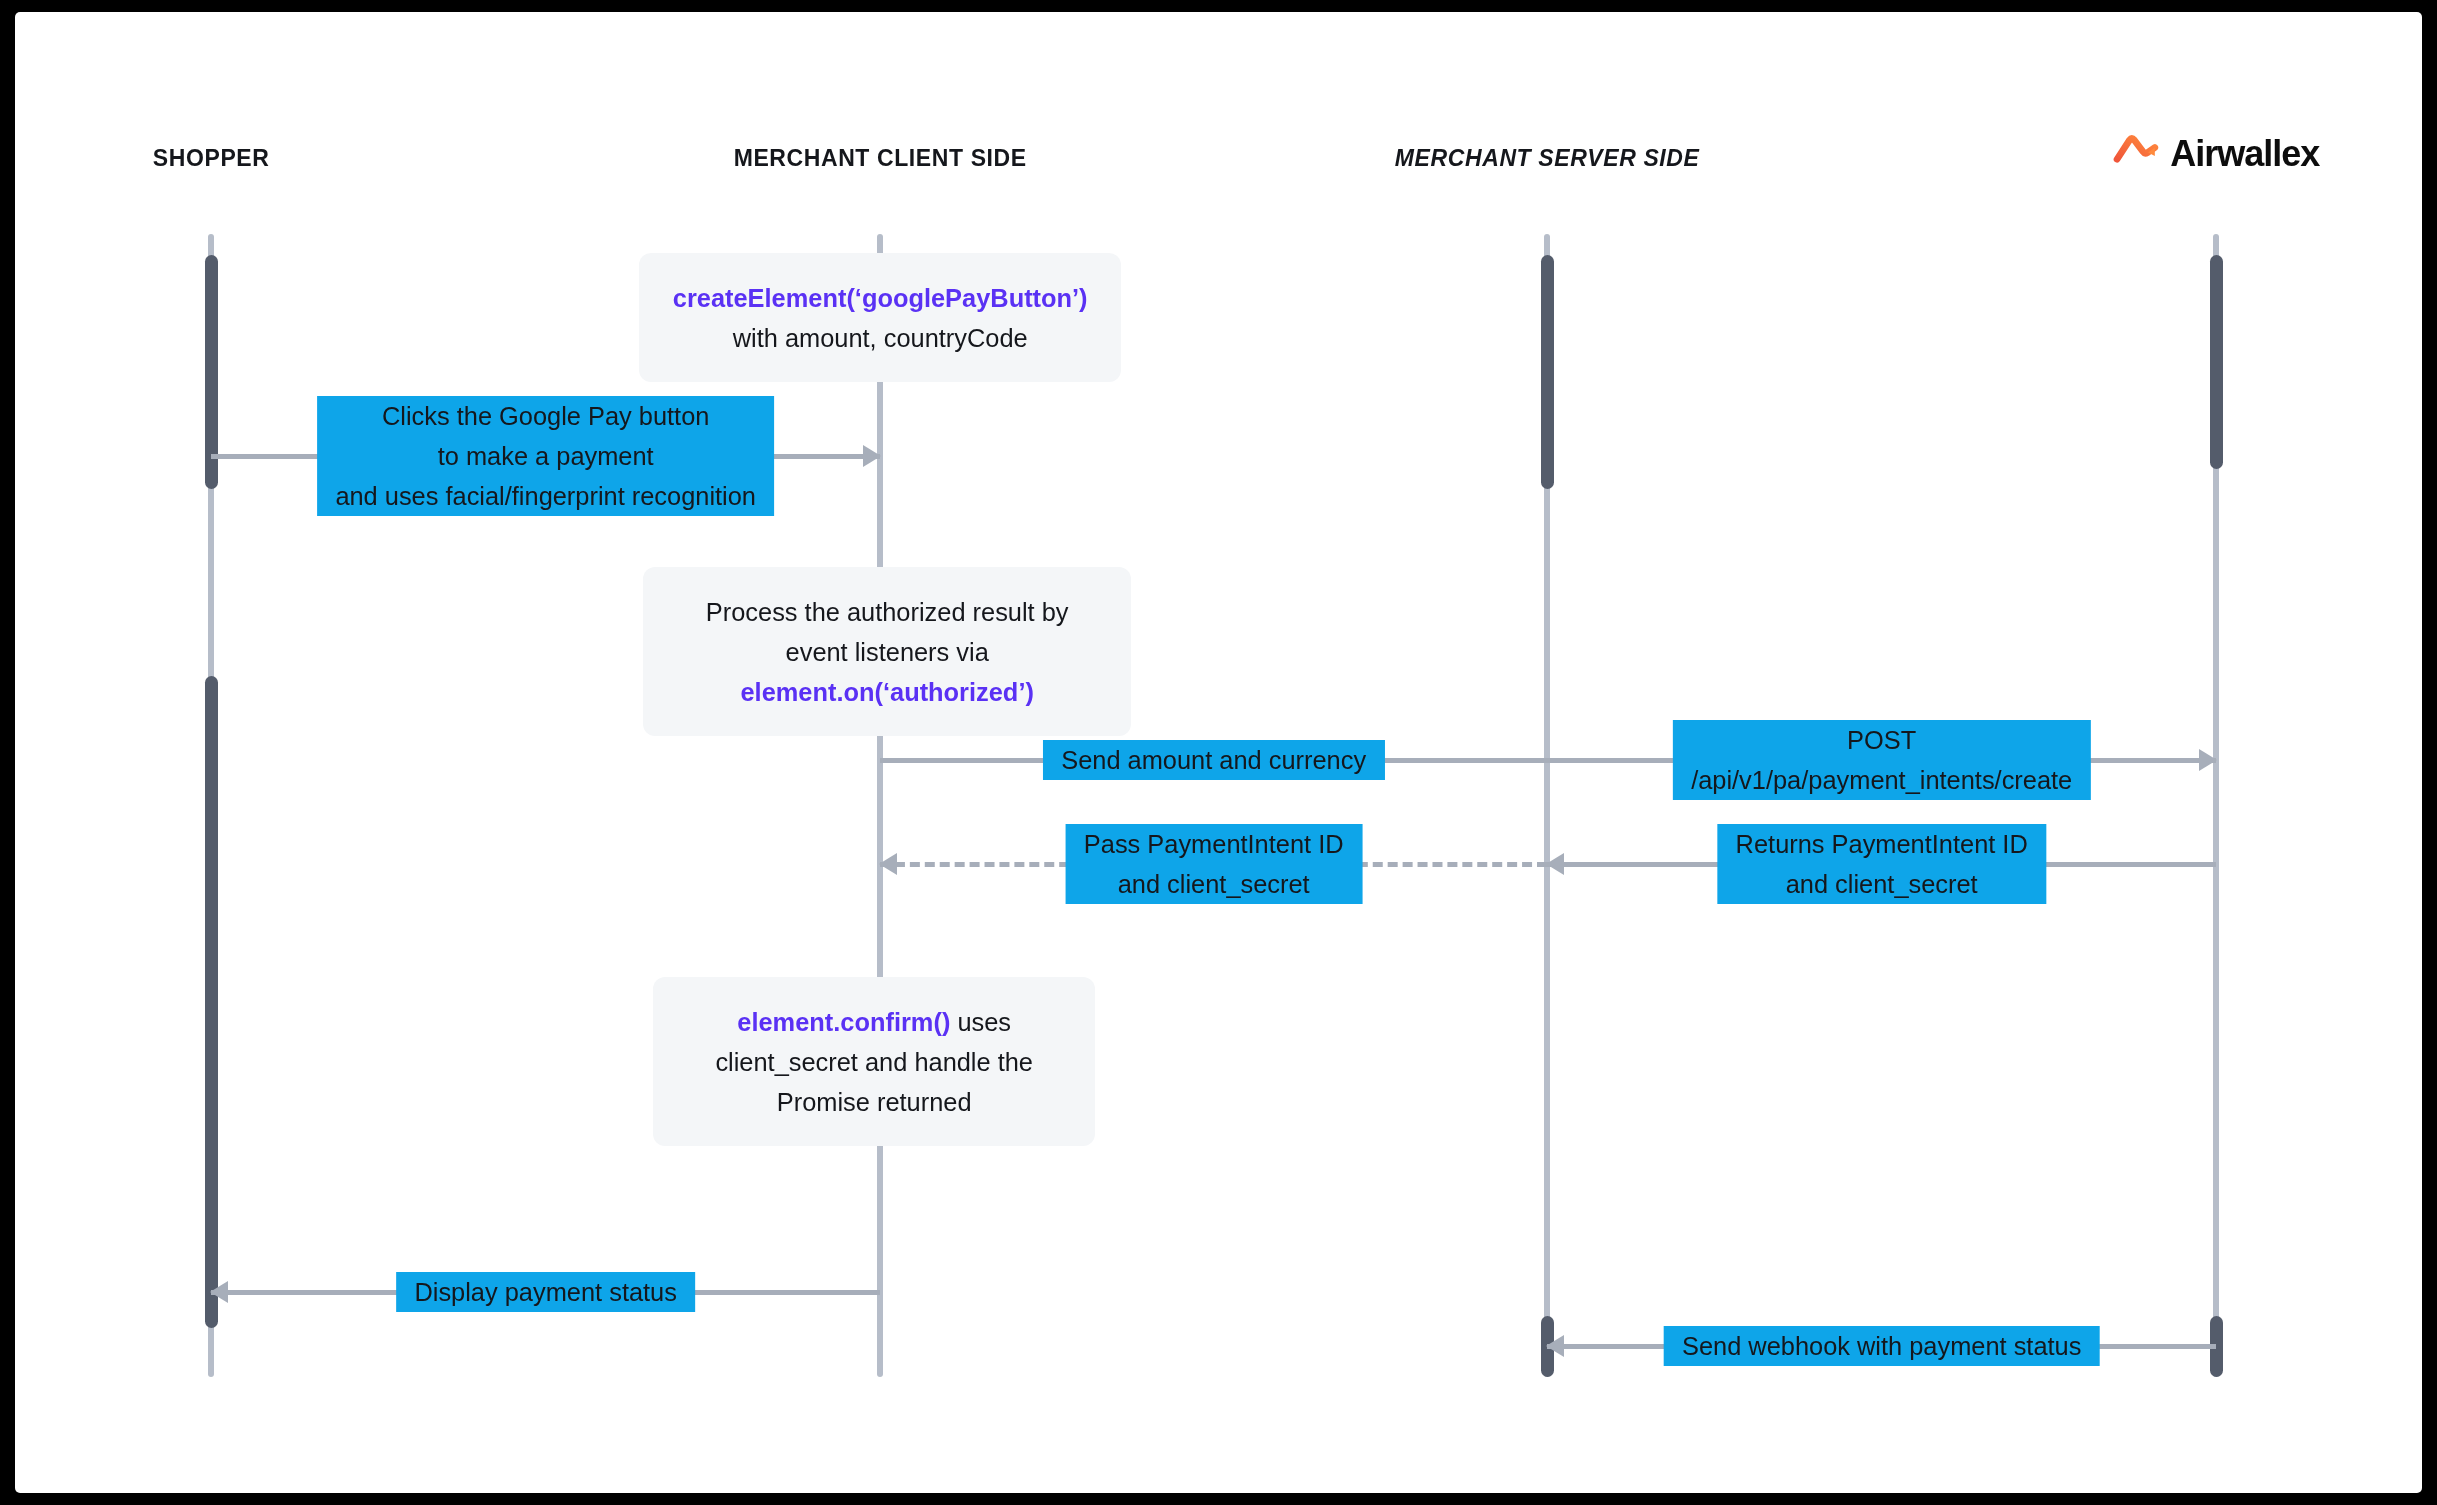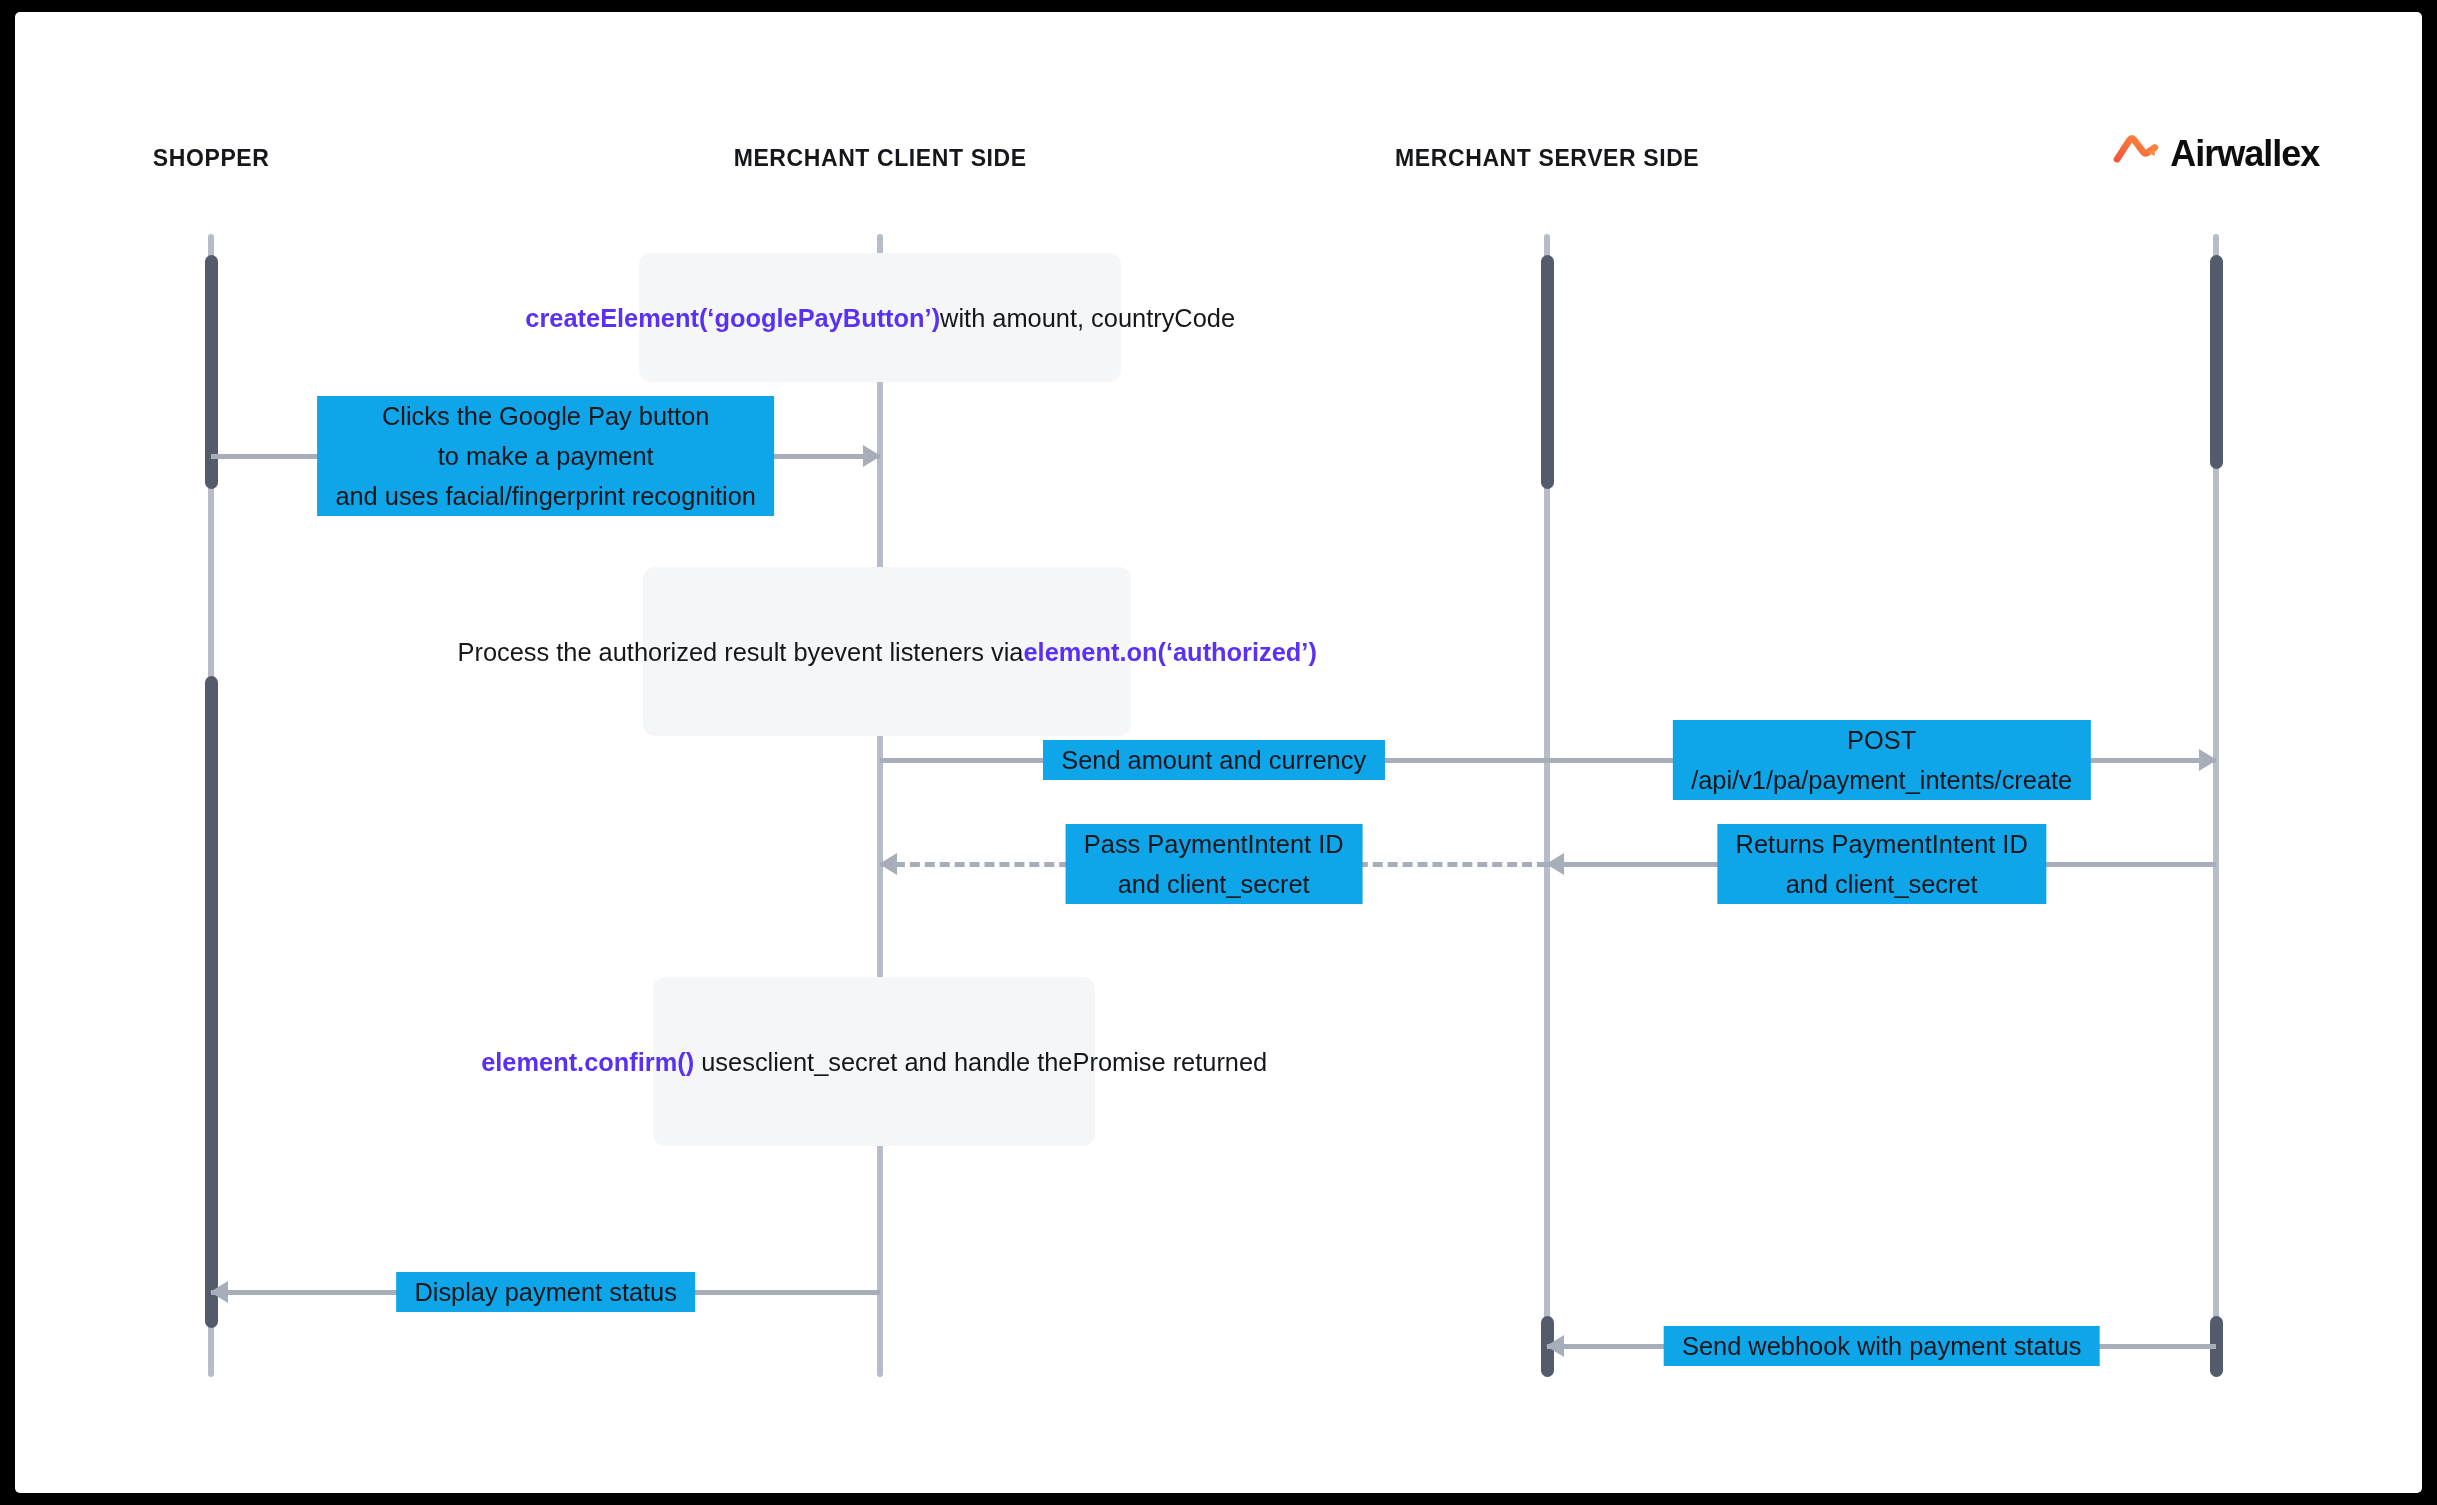--- a/index.html
+++ b/index.html
@@ -57,21 +57,21 @@
   }
 
   
   .note {
     position: absolute;
     transform: translateX(-50%);
     background: #f4f6f8;
     border-radius: 12px;
     box-sizing: border-box;
     display: flex;
-    flex-direction: row;
+    flex-direction: column;
     align-items: center;
     justify-content: center;
     text-align: center;
     color: #15171c;
     font-size: 25.4px;
     line-height: 40px;
     padding: 22px 29px;
   }
   .note .code {
     color: #5a31f4;
@@ -143,21 +143,21 @@
     color: #0d0d0d;
   }
 </style>
 </head>
 <body>
 
 <div id="canvas">
 
   <div class="actor-label" style="left:196px;">SHOPPER</div>
   <div class="actor-label" style="left:865px;">MERCHANT CLIENT SIDE</div>
-  <div class="actor-label" style="left:1532px;">MERCHANT SERVER SIDE</div>
+  <div class="actor-label" style="left:1532px;font-style:italic;">MERCHANT SERVER SIDE</div>
 
   <div class="brand" style="left:2201px;">
     <span class="mark">
       <svg width="47" height="34" viewBox="0 0 56 40" aria-hidden="true">
         <defs>
           <linearGradient id="awxg" x1="0" y1="1" x2="1" y2="0">
             <stop offset="0" stop-color="#f0563a"></stop>
             <stop offset="1" stop-color="#ff8a3d"></stop>
           </linearGradient>
         </defs>

